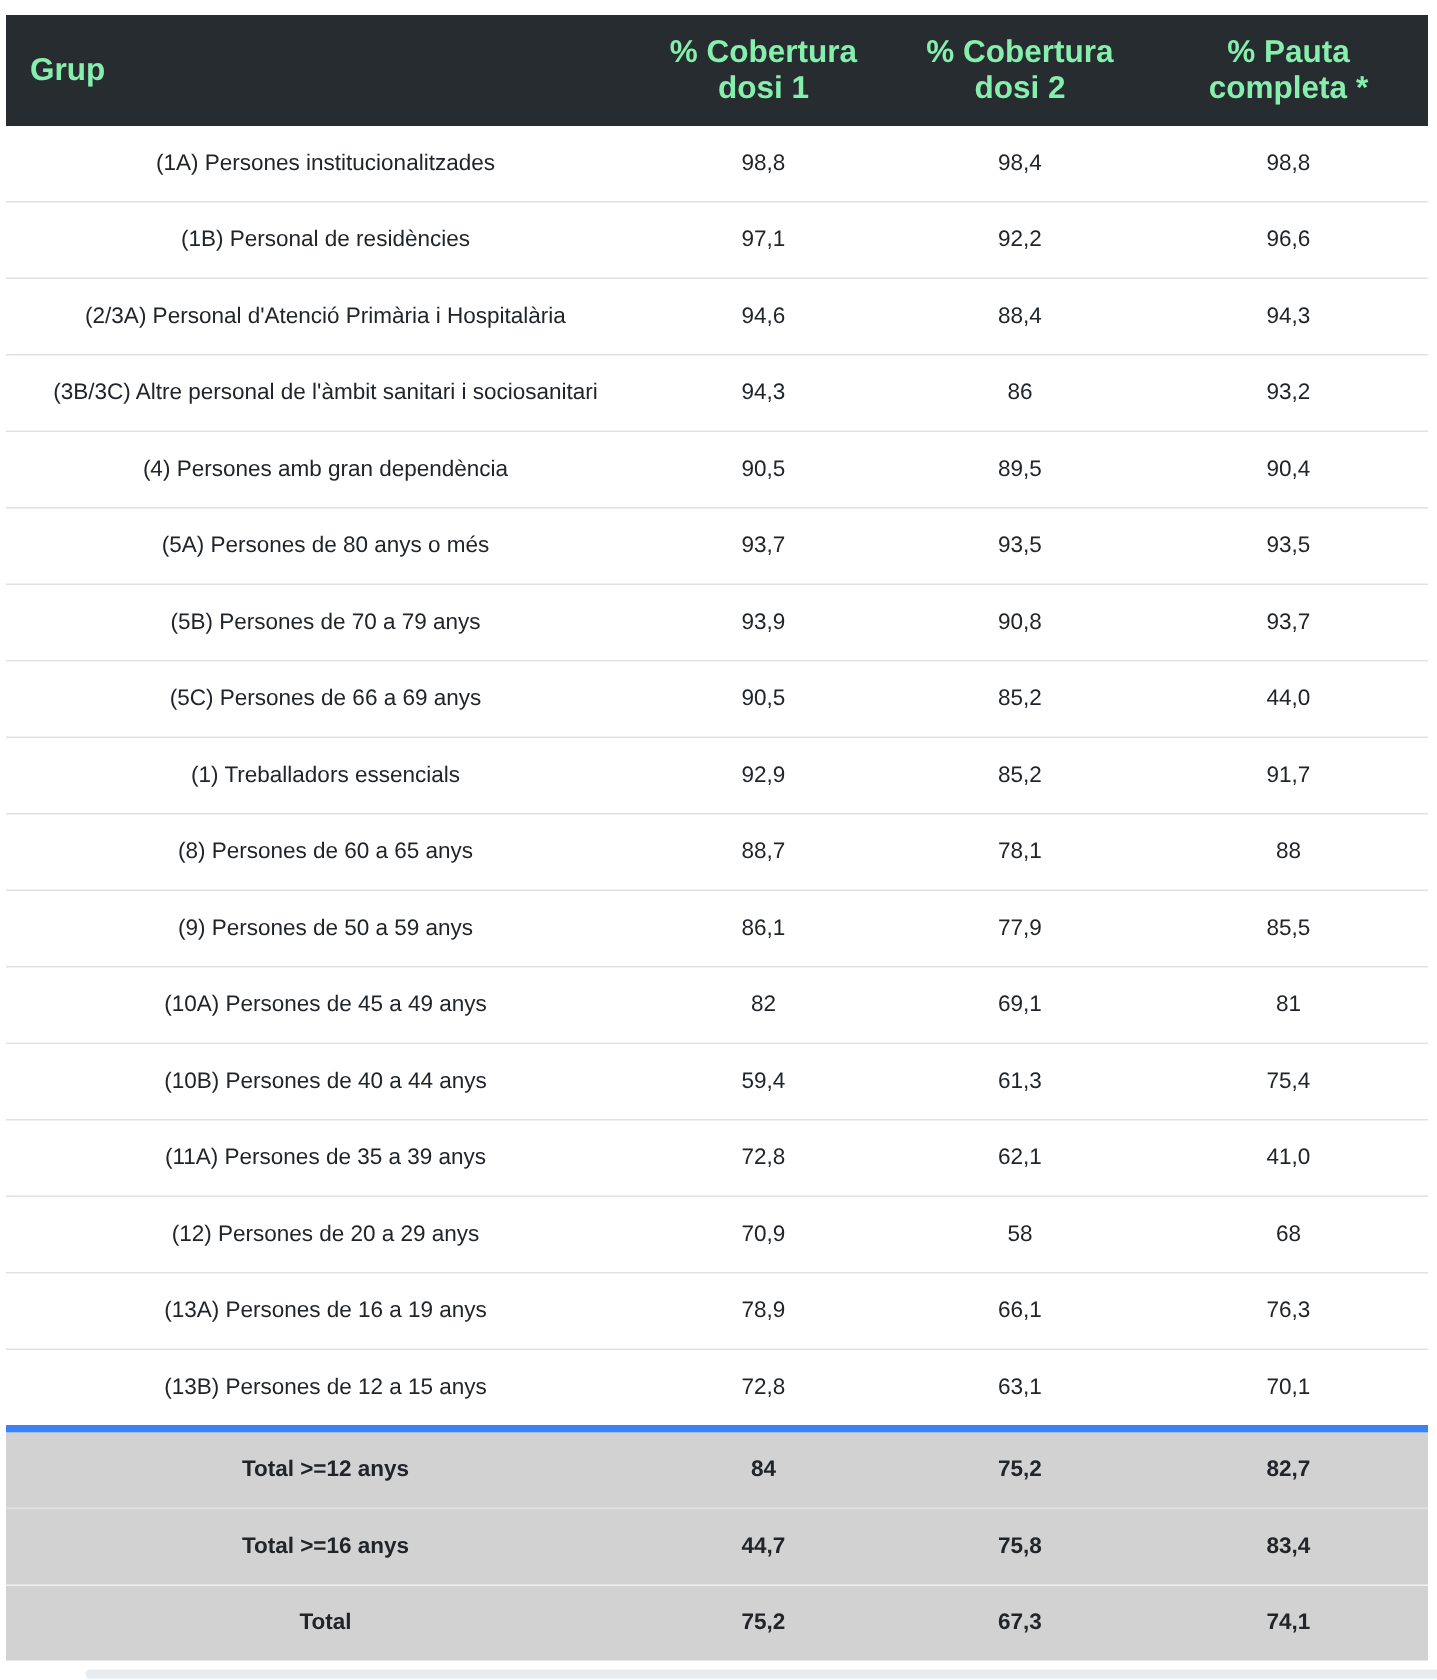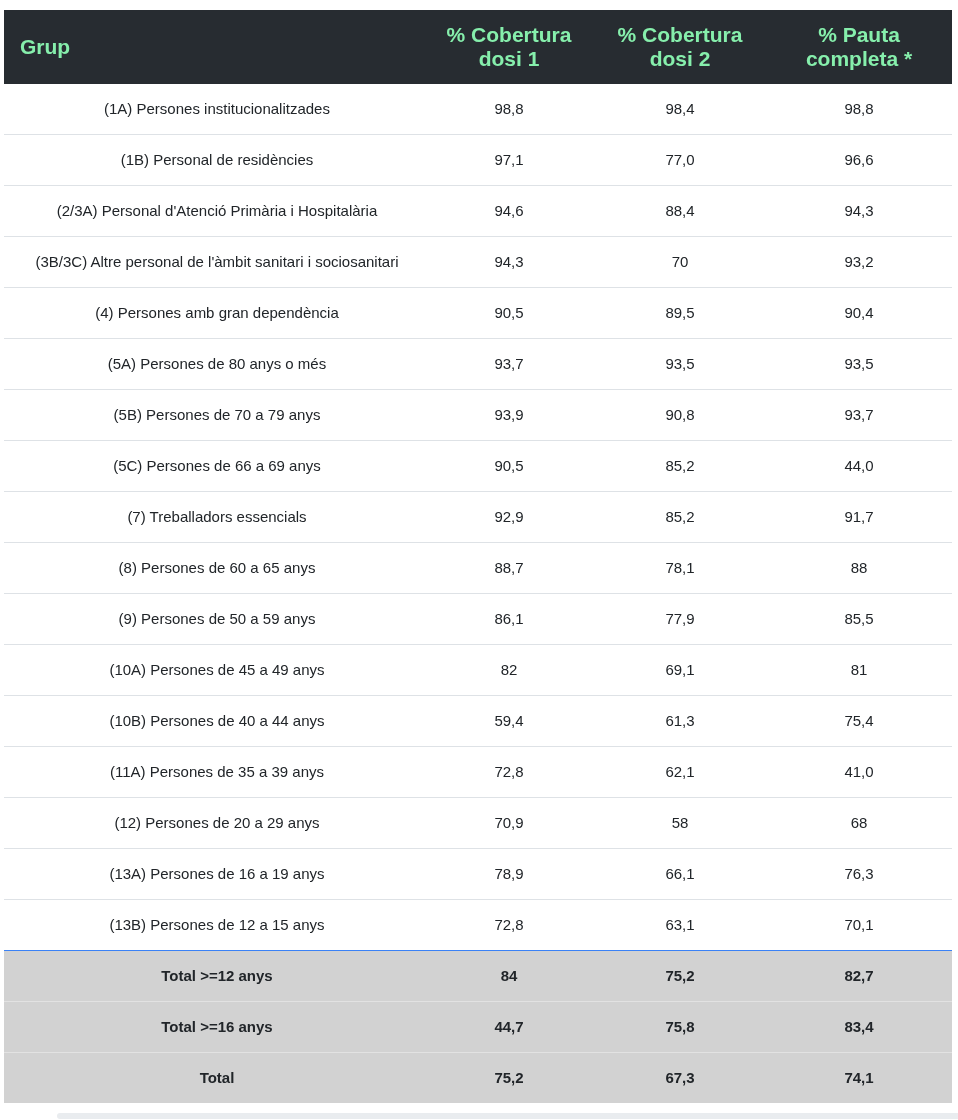--- a/index.html
+++ b/index.html
@@ -53,21 +53,21 @@
   tbody tr:first-child td { border-top: none; }
   tbody td.col-group {
     text-align: center;
     padding-left: 16px;
   }
   tbody tr.total-row td {
     background: #d2d2d2;
     font-weight: 700;
     border-top: 1px solid #e2e2e2;
   }
-  tbody tr.first-total td { border-top: 1px solid #3b82f6; }
+  tbody tr.first-total td { border-top: 5px solid #3b82f6; }
 
   .h-scrollbar {
     position: absolute;
     left: 57px;
     right: 0;
     bottom: 1px;
     height: 6px;
     border-radius: 3px 0 0 3px;
     background: #e9ecef;
   }
@@ -94,33 +94,33 @@
     <tbody id="table-body">
         <tr>
     <td class="col-group">(1A) Persones institucionalitzades</td>
     <td>98,8</td>
     <td>98,4</td>
     <td>98,8</td>
   </tr>
         <tr>
     <td class="col-group">(1B) Personal de residències</td>
     <td>97,1</td>
-    <td>77,0</td>
+    <td>92,2</td>
     <td>96,6</td>
   </tr>
         <tr>
     <td class="col-group">(2/3A) Personal d'Atenció Primària i Hospitalària</td>
     <td>94,6</td>
     <td>88,4</td>
     <td>94,3</td>
   </tr>
         <tr>
     <td class="col-group">(3B/3C) Altre personal de l'àmbit sanitari i sociosanitari</td>
     <td>94,3</td>
-    <td>70</td>
+    <td>86</td>
     <td>93,2</td>
   </tr>
         <tr>
     <td class="col-group">(4) Persones amb gran dependència</td>
     <td>90,5</td>
     <td>89,5</td>
     <td>90,4</td>
   </tr>
         <tr>
     <td class="col-group">(5A) Persones de 80 anys o més</td>
@@ -134,21 +134,21 @@
     <td>90,8</td>
     <td>93,7</td>
   </tr>
         <tr>
     <td class="col-group">(5C) Persones de 66 a 69 anys</td>
     <td>90,5</td>
     <td>85,2</td>
     <td>44,0</td>
   </tr>
         <tr>
-    <td class="col-group">(7) Treballadors essencials</td>
+    <td class="col-group">(1) Treballadors essencials</td>
     <td>92,9</td>
     <td>85,2</td>
     <td>91,7</td>
   </tr>
         <tr>
     <td class="col-group">(8) Persones de 60 a 65 anys</td>
     <td>88,7</td>
     <td>78,1</td>
     <td>88</td>
   </tr>

